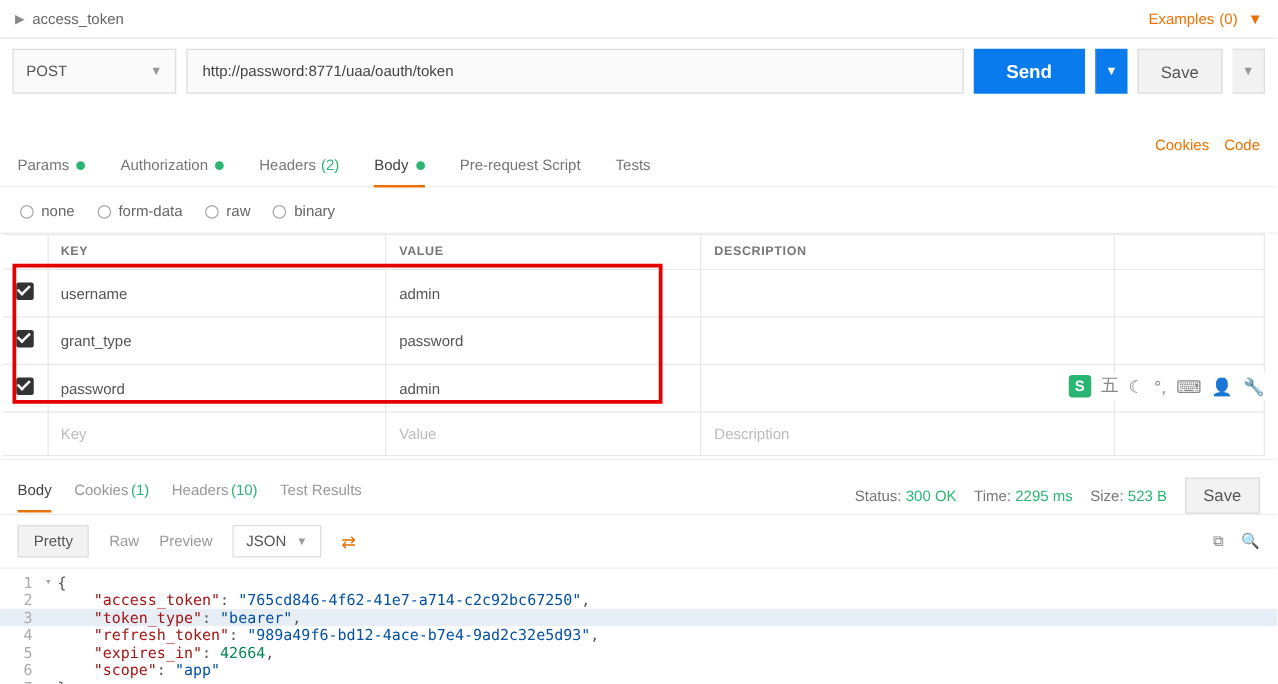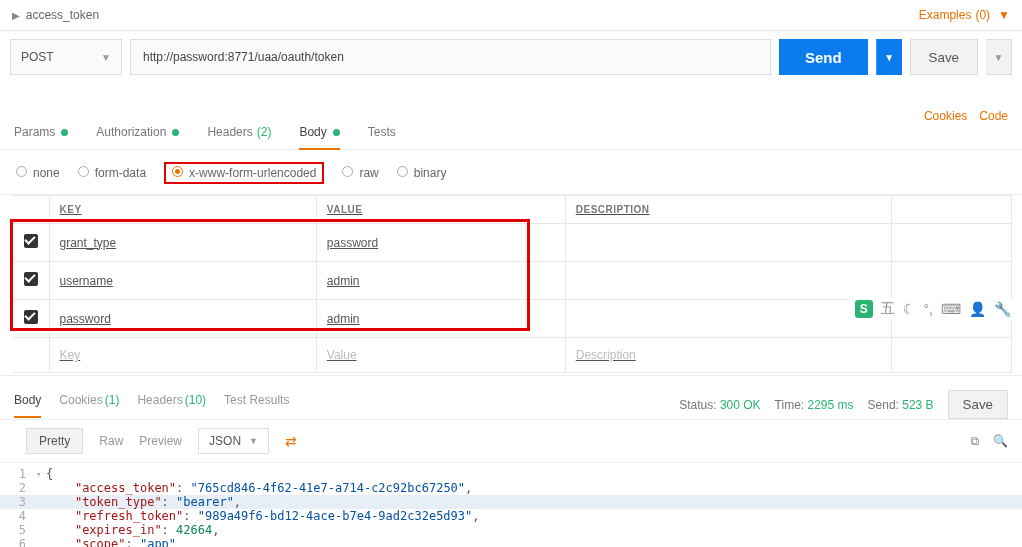--- a/index.html
+++ b/index.html
@@ -5,66 +5,66 @@
 * { box-sizing: border-box; margin: 0; padding: 0; }
 body { font-family: -apple-system, BlinkMacSystemFont, "Segoe UI", Arial, sans-serif; font-size: 12px; color: #505050; background: #fff; width: 1022px; }
 .top-bar { display: flex; align-items: center; padding: 8px 12px; border-bottom: 1px solid #e8e8e8; }
 .tab-name { color: #666; font-size: 12px; display: flex; align-items: center; }
 .tab-name .tri { margin-right: 6px; color: #888; font-size: 10px; }
 .spacer { flex: 1; }
 .examples { color: #eb7100; font-size: 12px; display: flex; align-items: center; }
 .examples .count { margin: 0 4px; }
 .examples .chev { margin-left: 4px; }
 .request-row { display: flex; align-items: stretch; padding: 8px 10px; gap: 8px; }
-.method-sel { border: 1px solid #ddd; background: #fafafa; width: 112px; display: flex; align-items: center; padding: 0 10px; color: #555; position: relative; }
+.method-sel { border: 1px solid #ddd; background: #fafafa; width: 131px; display: flex; align-items: center; padding: 0 10px; color: #555; position: relative; }
 .method-sel .chev { margin-left: auto; color: #999; font-size: 10px; }
 .url-input { flex: 1; border: 1px solid #ddd; background: #fafafa; padding: 0 12px; display: flex; align-items: center; color: #444; }
 .send-btn { background: #097bed; color: #fff; border: none; padding: 0 26px; font-size: 15px; font-weight: 600; cursor: pointer; display: flex; align-items: center; }
 .send-split { background: #097bed; color: #fff; border: none; border-left: 1px solid rgba(255,255,255,0.25); width: 26px; display: flex; align-items: center; justify-content: center; font-size: 10px; cursor: pointer; }
 .save-btn { background: #f2f2f2; border: 1px solid #ddd; color: #555; padding: 0 18px; display: flex; align-items: center; cursor: pointer; }
 .save-split { background: #f2f2f2; border: 1px solid #ddd; border-left: none; width: 26px; display: flex; align-items: center; justify-content: center; color: #999; font-size: 10px; cursor: pointer; }
 .request-row > * { height: 36px; }
 .tabs-row { display: flex; align-items: center; padding: 10px 14px 0 14px; border-bottom: 1px solid #eee; }
 .rtab { margin-right: 28px; color: #777; padding-bottom: 10px; cursor: pointer; position: relative; display: flex; align-items: center; margin-top: 32px; }
 .rtab.active { color: #444; }
 .rtab.active::after { content: ""; position: absolute; left: 0; right: 0; bottom: -1px; height: 2px; background: #eb7100; }
 .rtab .dot { width: 7px; height: 7px; border-radius: 50%; background: #2bb573; margin-left: 6px; }
 .rtab .num { color: #2bb573; margin-left: 4px; }
 .right-links { margin-left: auto; display: flex; gap: 12px; padding-bottom: 10px; }
 .right-links span { color: #eb7100; cursor: pointer; }
 .body-types { display: flex; align-items: center; padding: 12px 16px 10px 16px; gap: 18px; border-bottom: 1px solid #eee; }
-.radio { display: inline-flex; align-items: flex-start; gap: 6px; color: #666; cursor: pointer; }
+.radio { display: inline-flex; align-items: center; gap: 6px; color: #666; cursor: pointer; }
 .radio .circ { width: 11px; height: 11px; border-radius: 50%; border: 1px solid #aaa; display: inline-block; position: relative; }
 .radio.sel .circ { border-color: #eb7100; }
 .radio.sel .circ::after { content: ""; position: absolute; inset: 2px; border-radius: 50%; background: #eb7100; }
 .hl-red { border: 2px solid #e30000; padding: 2px 6px; }
 .kv-table { width: 100%; border-collapse: collapse; position: relative; }
 .kv-table th { text-align: left; font-weight: 600; font-size: 10px; letter-spacing: 0.5px; color: #777; padding: 8px 10px; border: 1px solid #e8e8e8; background: #fff; }
 .kv-table td { padding: 10px; border: 1px solid #e8e8e8; color: #555; background: #fff; }
 .kv-table .check-cell { width: 36px; text-align: center; border-left: none; }
 .kv-table .check { width: 14px; height: 14px; background: #333; display: inline-block; position: relative; border-radius: 2px; }
 .kv-table .check::after { content: ""; position: absolute; left: 3px; top: 0px; width: 4px; height: 8px; border: solid #fff; border-width: 0 2px 2px 0; transform: rotate(45deg); }
 .kv-table .placeholder { color: #bbb; }
-.table-wrap { position: relative; padding: 0 10px 0 13px; text-decoration: underline; }
+.table-wrap { position: relative; padding: 0 10px 0 2px; }
 .head-row th:last-child { width: 120px; }
 .head-tools { position: absolute; right: 22px; top: 6px; display: flex; align-items: center; gap: 10px; }
 .head-tools .dots { color: #aaa; letter-spacing: 2px; cursor: pointer; }
 .head-tools .bulk { color: #eb7100; cursor: pointer; }
 .red-overlay { position: absolute; border: 3px solid #e30000; pointer-events: none; }
 .response-bar { display: flex; align-items: center; padding: 14px 14px 0 14px; border-top: 1px solid #eee; margin-top: 2px; }
 .resp-tabs { display: flex; gap: 18px; }
 .resp-tab { color: #999; padding-bottom: 10px; position: relative; cursor: pointer; }
 .resp-tab.active { color: #444; }
 .resp-tab.active::after { content: ""; position: absolute; left: 0; right: 0; bottom: -1px; height: 2px; background: #eb7100; }
 .resp-tab .num { color: #2bb573; margin-left: 2px; }
 .resp-meta { margin-left: auto; display: flex; align-items: center; gap: 14px; color: #777; }
 .resp-meta .val { color: #2bb573; }
 .resp-btn { background: #f2f2f2; border: 1px solid #ddd; color: #555; padding: 6px 14px; cursor: pointer; }
 .viewer-bar { display: flex; align-items: center; padding: 8px 14px; gap: 16px; border-top: 1px solid #eee; border-bottom: 1px solid #eee; }
-.vbtn { background: #f2f2f2; border: 1px solid #ddd; padding: 5px 12px; color: #555; cursor: pointer; margin-left: 12px; }
+.vbtn { background: #f2f2f2; border: 1px solid #ddd; padding: 5px 12px; color: #555; cursor: pointer; }
 .vtext { color: #999; cursor: pointer; }
 .vsel { border: 1px solid #ddd; padding: 5px 10px; color: #555; display: flex; align-items: center; gap: 8px; cursor: pointer; }
 .wrap-icon { color: #eb7100; font-size: 14px; cursor: pointer; }
 .viewer-right { margin-left: auto; display: flex; gap: 14px; color: #888; }
 .viewer-right span { cursor: pointer; }
 .code-area { font-family: Consolas, Menlo, monospace; font-size: 12px; padding: 4px 0; }
 .code-line { display: flex; align-items: center; }
 .code-line.hl { background: #e8eef6; }
 .gutter { width: 36px; text-align: right; padding-right: 10px; color: #aaa; user-select: none; }
 .fold { width: 10px; color: #aaa; font-size: 9px; }
@@ -122,43 +122,40 @@
     </div>
   <div class="rtab">
       <span>Headers</span>
       <span class="num">(2)</span>
     </div>
   <div class="rtab active">
       <span>Body</span>
       <span class="dot"></span>
     </div>
   <div class="rtab">
+      <span>Pre-request Script</span>
+    </div>
+  <div class="rtab">
       <span>Tests</span>
     </div>
   <div class="right-links">
     <span>Cookies</span>
     <span>Code</span>
   </div>
 </div>
 
 <div class="body-types">
   <label class="radio">
       <span class="circ"></span>
       <span>none</span>
     </label>
   <label class="radio">
       <span class="circ"></span>
       <span>form-data</span>
     </label>
-  <span class="hl-red">
-    <label class="radio sel">
-        <span class="circ"></span>
-        <span>x-www-form-urlencoded</span>
-      </label>
-  </span>
   <label class="radio">
       <span class="circ"></span>
       <span>raw</span>
     </label>
   <label class="radio">
       <span class="circ"></span>
       <span>binary</span>
     </label>
 </div>
 
@@ -171,29 +168,29 @@
     <tbody>
         <tr class="head-row">
       <th class="check-cell"></th>
       <th>KEY</th>
       <th>VALUE</th>
       <th>DESCRIPTION</th>
       <th></th>
     </tr>
     <tr>
       <td class="check-cell"><span class="check"></span></td>
+      <td>username</td>
+      <td>admin</td>
+      <td></td>
+      <td></td>
+    </tr>
+    <tr>
+      <td class="check-cell"><span class="check"></span></td>
       <td>grant_type</td>
       <td>password</td>
-      <td></td>
-      <td></td>
-    </tr>
-    <tr>
-      <td class="check-cell"><span class="check"></span></td>
-      <td>username</td>
-      <td>admin</td>
       <td></td>
       <td></td>
     </tr>
     <tr>
       <td class="check-cell"><span class="check"></span></td>
       <td>password</td>
       <td>admin</td>
       <td></td>
       <td></td>
     </tr>
@@ -222,21 +219,21 @@
 <div class="response-bar">
   <div class="resp-tabs">
     <div class="resp-tab active"><span>Body</span></div>
     <div class="resp-tab"><span>Cookies</span><span class="num">(1)</span></div>
     <div class="resp-tab"><span>Headers</span><span class="num">(10)</span></div>
     <div class="resp-tab"><span>Test Results</span></div>
   </div>
   <div class="resp-meta">
     <span><span>Status:</span> <span class="val">300 OK</span></span>
     <span><span>Time:</span> <span class="val">2295 ms</span></span>
-    <span><span>Send:</span> <span class="val">523 B</span></span>
+    <span><span>Size:</span> <span class="val">523 B</span></span>
     <button class="resp-btn">Save</button>
   </div>
 </div>
 
 <div class="viewer-bar">
   <span class="vbtn">Pretty</span>
   <span class="vtext">Raw</span>
   <span class="vtext">Preview</span>
   <span class="vsel">
       <span>JSON</span>

